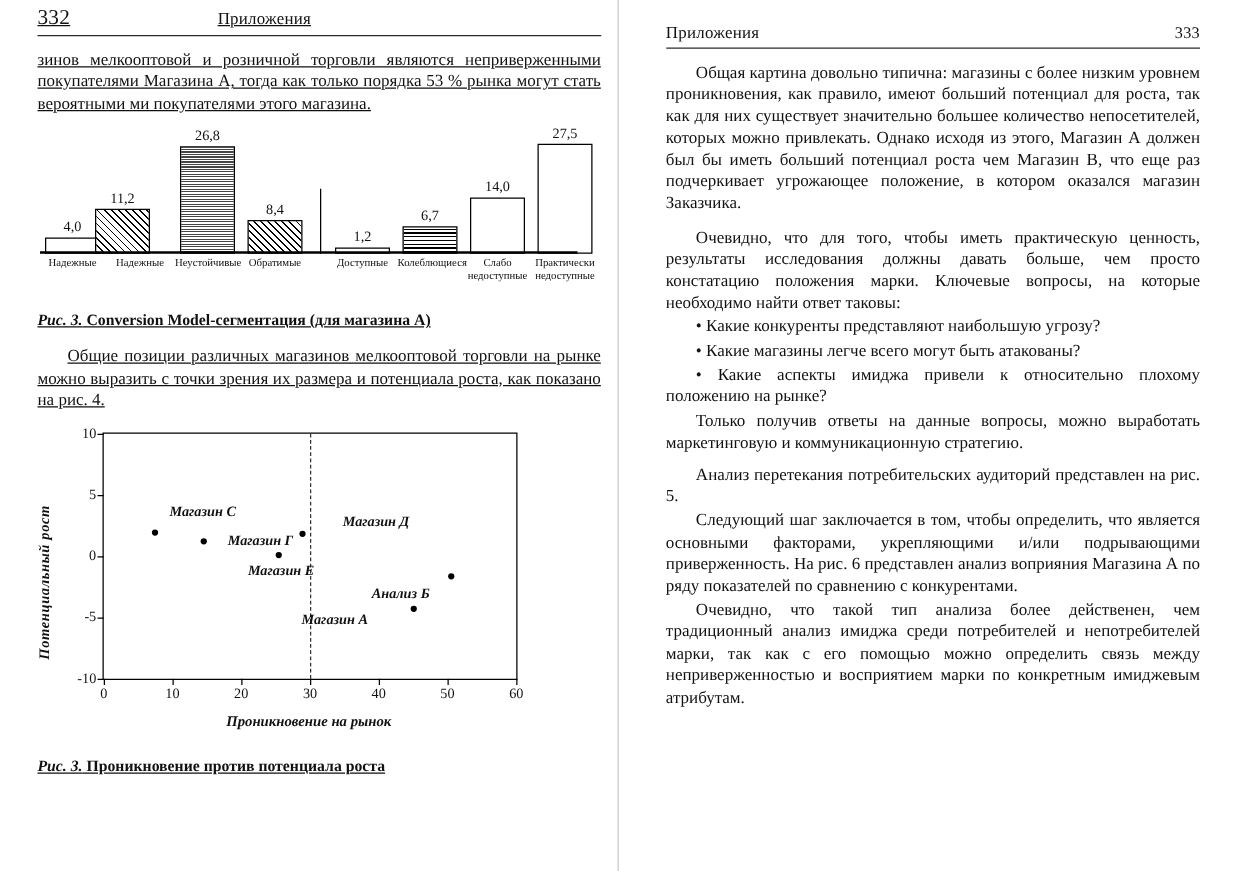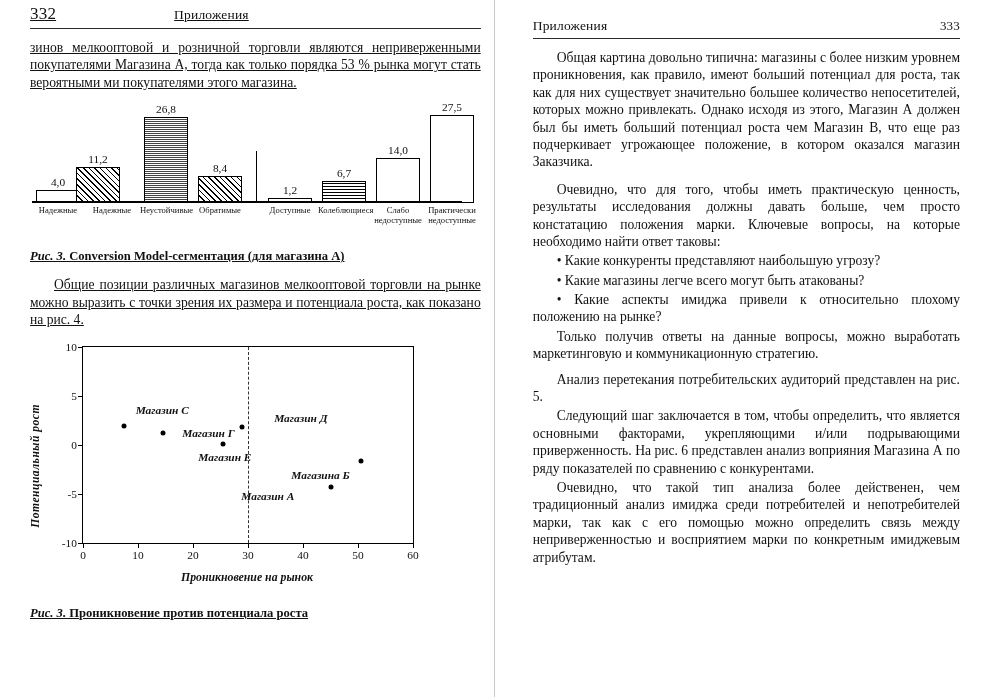--- a/index.html
+++ b/index.html
@@ -156,21 +156,21 @@
         <div class="pt" style="left:24.2%;top:43.5%"></div>
         <div class="ptlabel" style="left:38%;top:43.5%">Магазин Г</div>
 
         <div class="pt" style="left:48.3%;top:40.5%"></div>
         <div class="ptlabel" style="left:66%;top:36%">Магазин Д</div>
 
         <div class="pt" style="left:42.5%;top:49.5%"></div>
         <div class="ptlabel" style="left:43%;top:56%">Магазин Е</div>
 
         <div class="pt" style="left:84.2%;top:58%"></div>
-        <div class="ptlabel" style="left:72%;top:65%">Магазина Б</div>
+        <div class="ptlabel" style="left:72%;top:65%">Анализ Б</div>
 
         <div class="pt" style="left:75%;top:71.5%"></div>
         <div class="ptlabel" style="left:56%;top:76%">Магазин А</div>
       </div>
       <div class="xaxis-title">Проникновение на рынок</div>
     </div>
 
     <div class="cap" style="margin-top:14px;">
       <span>Рис. 3.</span><b> Проникновение против потенциала роста</b>
     </div>

